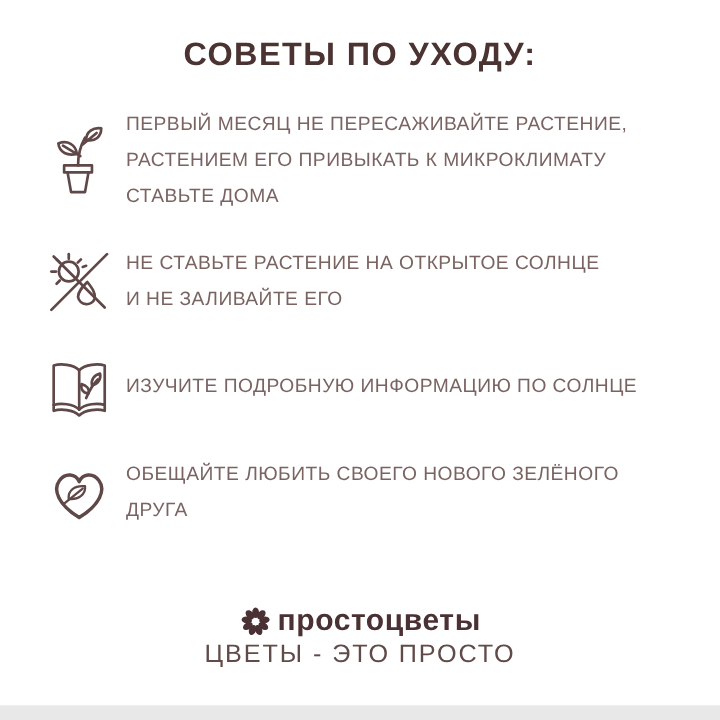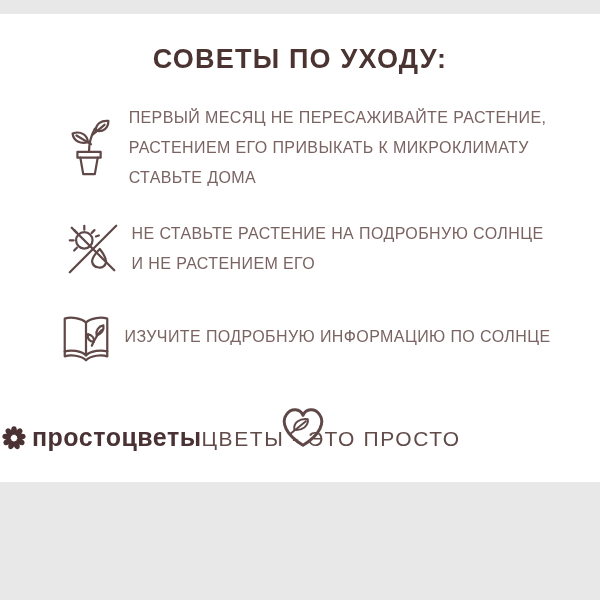--- a/index.html
+++ b/index.html
@@ -6,42 +6,41 @@
     --title-color:#4a3331;
     --body-color:#7a6462;
     --icon-stroke:#5f4847;
     --brand-color:#4a3133;
     --tagline-color:#614b49;
     --background:#ffffff;
   }
   *{margin:0;padding:0;box-sizing:border-box;}
   html,body{background:#e8e8e8;}
   .page{
-    width:600px;height:468px;
+    width:600px;height:588px;
     background:var(--background);
     position:relative;
-    margin:14px auto;
+    margin:0 auto;
     font-family:"Liberation Sans", sans-serif;
     overflow:hidden;
   }
   .title{
     text-align:center;
     margin-top:30px;
     font-size:27px;
     font-weight:bold;
     letter-spacing:1.2px;
     color:var(--title-color);
   }
   .tips{
     margin-top:28px;
     padding-left:36px;
     padding-right:30px;
     display:flex;
     flex-direction:column;
-    align-items:center;
   }
   .tip{
     display:flex;
     align-items:center;
     gap:9px;
     margin-bottom:24px;
   }
   .tip-icon{
     width:60px;
     height:64px;
@@ -55,20 +54,21 @@
     font-size:16px;
     line-height:30px;
     letter-spacing:0.4px;
     color:var(--body-color);
   }
   .footer{
     position:absolute;
     left:0;right:0;
     bottom:30px;
     display:flex;
+    flex-direction:column;
     align-items:center;
   }
   .brand-row{
     display:flex;
     align-items:center;
     gap:4px;
   }
   .brand-name{
     font-size:25px;
     font-weight:bold;
@@ -126,22 +126,22 @@
           <path d="M10.5 10.5 L13.3 13.3"></path>
           <path d="M31.5 10.5 L28.7 13.3"></path>
           <path d="M10.5 31.5 L13.3 28.7"></path>
           <path d="M33 17 L36 16"></path>
           <path d="M37 30 C41 35 44 39 43.5 44 A7.5 7.5 0 0 1 29 43 C29 38 33 34 37 30 Z"></path>
           <path d="M6 54 L54 6"></path>
           <path d="M8 8 L52 52"></path>
         </svg>
       </span>
       <div class="tip-text">
-        <div>НЕ СТАВЬТЕ РАСТЕНИЕ НА ПОДРОБНУЮ СОЛНЦЕ</div>
-        <div>И НЕ РАСТЕНИЕМ ЕГО</div>
+        <div>НЕ СТАВЬТЕ РАСТЕНИЕ НА ОТКРЫТОЕ СОЛНЦЕ</div>
+        <div>И НЕ ЗАЛИВАЙТЕ ЕГО</div>
       </div>
     </div>
 
     <div class="tip">
       <span class="tip-icon">
         <svg width="58" height="60" viewBox="0 0 60 60" class="stroke-icon" aria-hidden="true">
           <path d="M30 15 C25 10 14 9 8 11 L8 45 C14 43 25 44 30 49 C35 44 46 43 52 45 L52 11 C46 9 35 10 30 15 Z"></path>
           <path d="M30 15 V49"></path>
           <path d="M8 45 L8 50 C14 48 25 49 30 54 C35 49 46 48 52 50 L52 45"></path>
           <path d="M36 39 C39 32 41 28 46 23"></path>
@@ -157,20 +157,23 @@
     <div class="tip">
       <span class="tip-icon">
         <svg width="58" height="58" viewBox="0 0 60 60" class="stroke-icon" aria-hidden="true" style="stroke-width:3;">
           <path d="M30 51 C12 40 7 27 13 19 C18 12 27 13 30 20 C33 13 42 12 47 19 C53 27 48 40 30 51 Z"></path>
           <g style="stroke-width:2;">
             <path d="M21 35 C20 28 26 23 35 24 C36 31 29 36 21 35 Z"></path>
             <path d="M17 39 L33 26"></path>
           </g>
         </svg>
       </span>
+      <div class="tip-text">
+        <div>ОБЕЩАЙТЕ ЛЮБИТЬ СВОЕГО НОВОГО ЗЕЛЁНОГО ДРУГА</div>
+      </div>
     </div>
 
   </div>
 
   <div class="footer">
     <div class="brand-row">
       <span style="display:flex;">
         <svg width="28" height="28" viewBox="0 0 32 32" aria-hidden="true">
           <g fill="#4a3133">
             <ellipse cx="16" cy="7.5" rx="3.3" ry="5"></ellipse>

